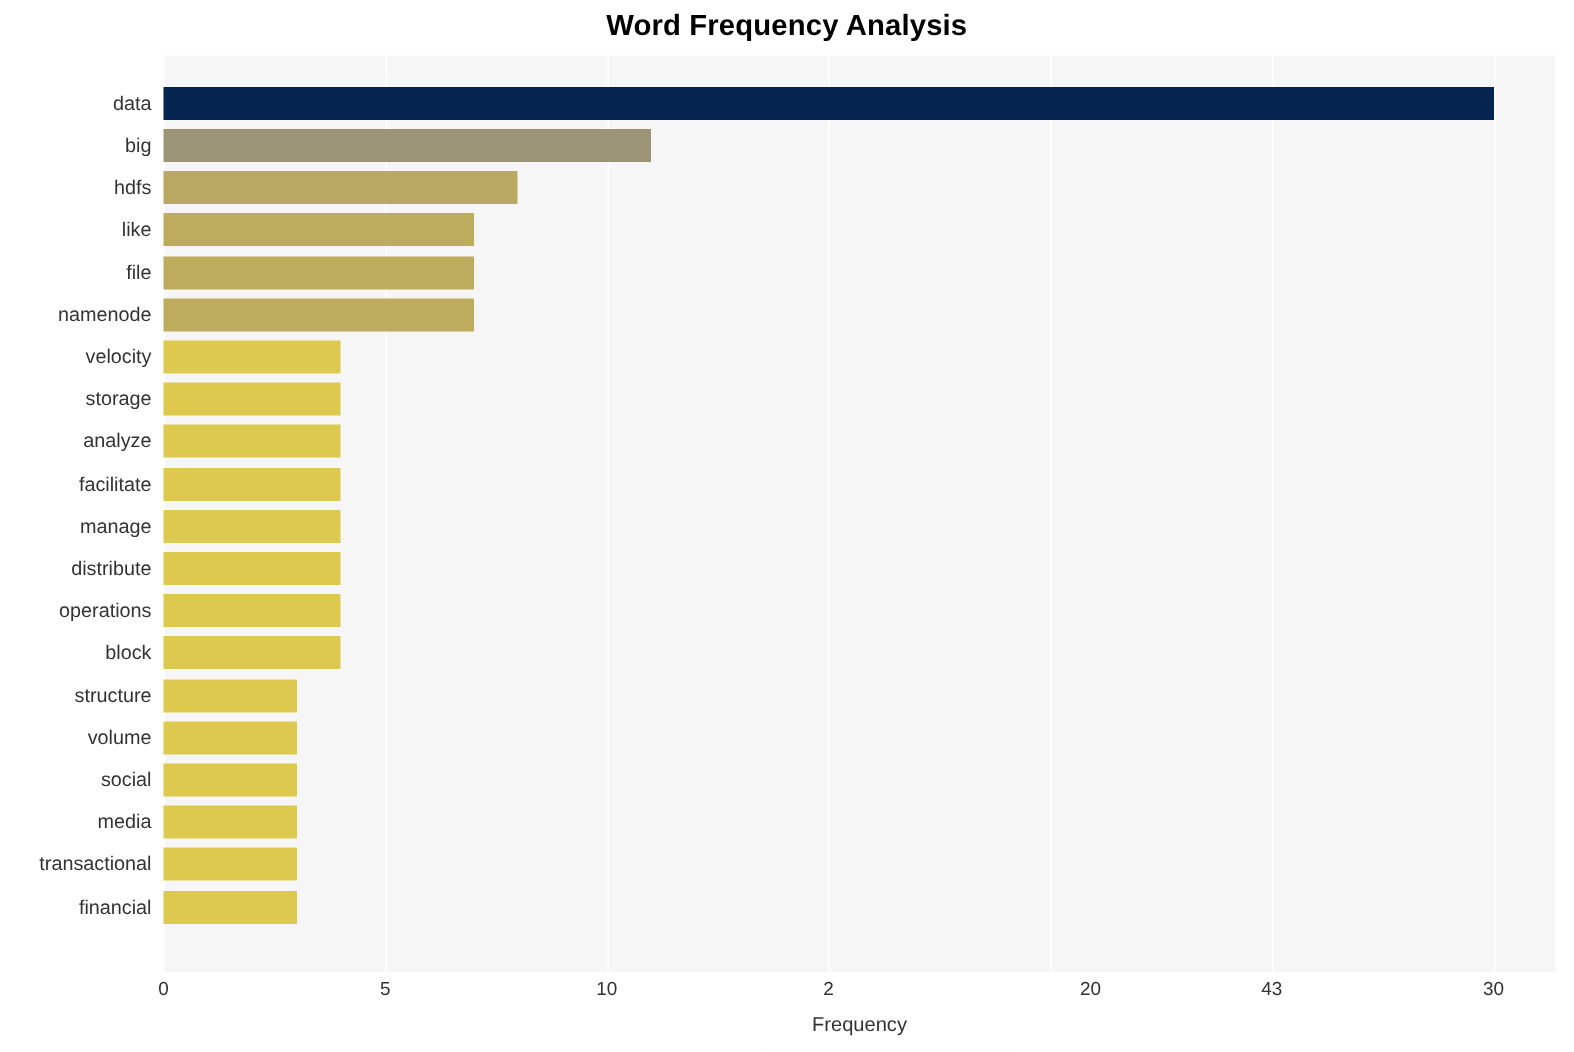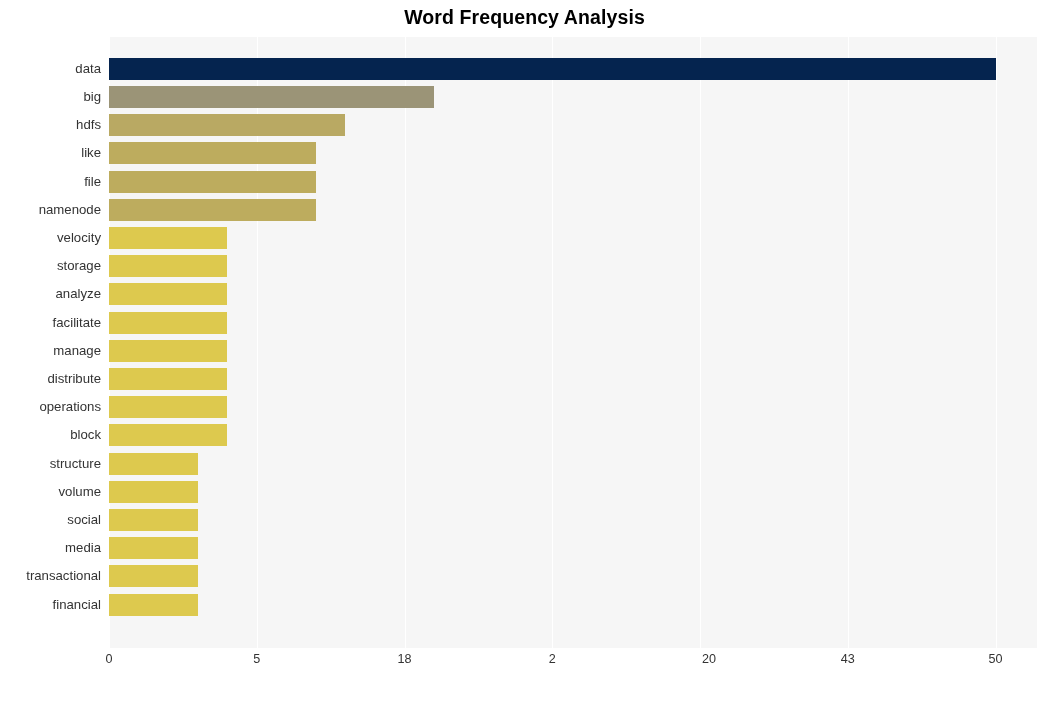--- a/index.html
+++ b/index.html
@@ -206,21 +206,22 @@
       <div class="ylabel-item" style="top: 443.82px; line-height: 22px;">volume</div>
       <div class="ylabel-item" style="top: 472.028px; line-height: 22px;">social</div>
       <div class="ylabel-item" style="top: 500.237px; line-height: 22px;">media</div>
       <div class="ylabel-item" style="top: 528.446px; line-height: 22px;">transactional</div>
       <div class="ylabel-item" style="top: 556.654px; line-height: 22px;">financial</div>
     </div>
 
   <div id="xticks">
       <div class="xtick" style="left: 109px;">0</div>
       <div class="xtick" style="left: 256.771px;">5</div>
-      <div class="xtick" style="left: 404.541px;">18</div>
+      <div class="xtick" style="left: 404.541px;">10</div>
       <div class="xtick" style="left: 552.312px;">2</div>
-      <div class="xtick" style="left: 709px;">20</div>
+      <div class="xtick" style="left: 727px;">20</div>
       <div class="xtick" style="left: 847.854px;">43</div>
-      <div class="xtick" style="left: 995.624px;">50</div>
+      <div class="xtick" style="left: 995.624px;">30</div>
     </div>
 
+  <div id="xaxis-label">Frequency</div>
 
 </div>
 
 </body></html>

